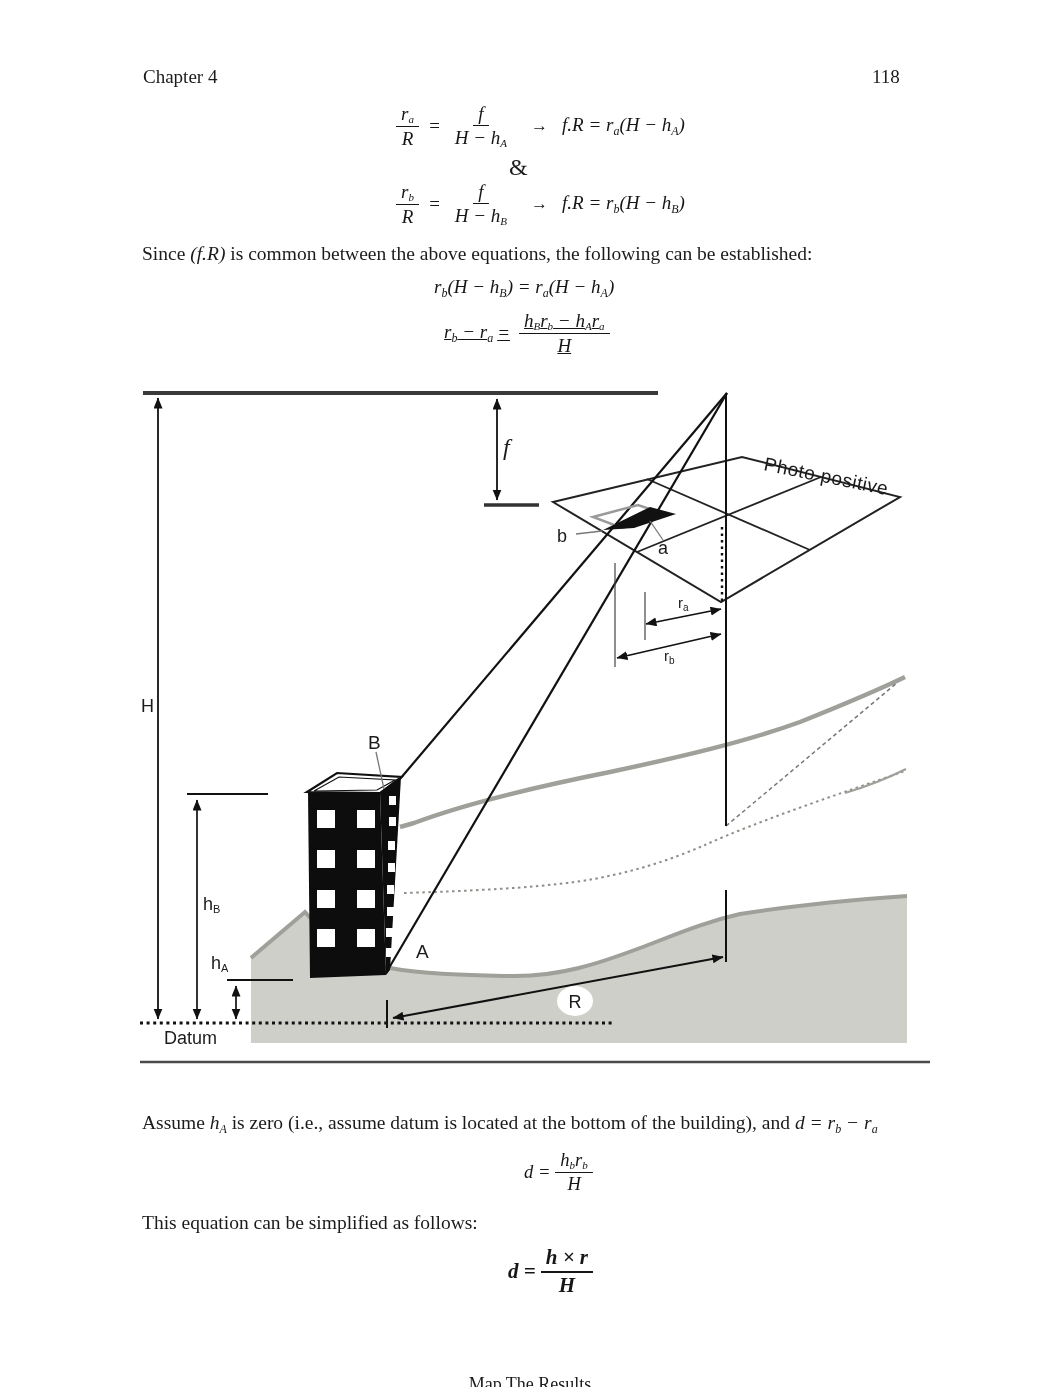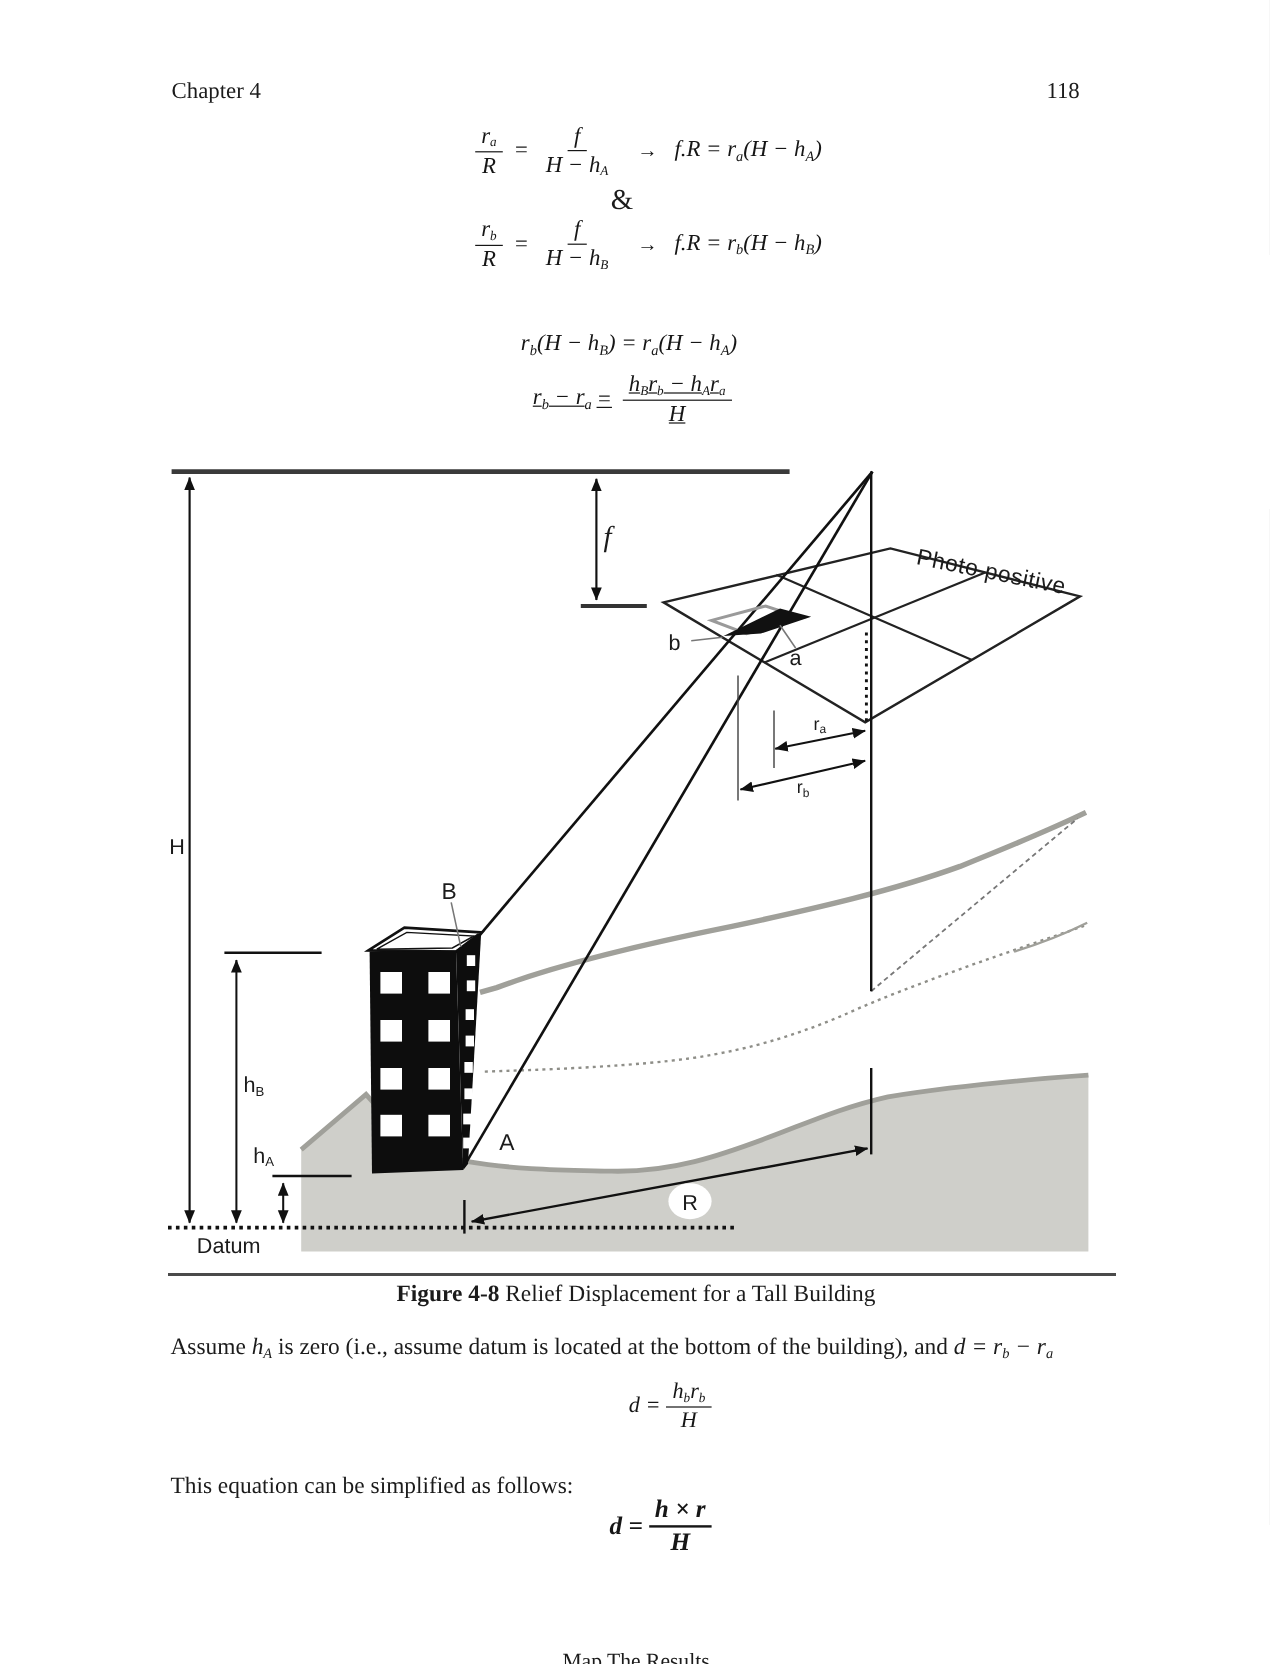--- a/index.html
+++ b/index.html
@@ -60,20 +60,23 @@
     </span>
     <span class="eqsign">=</span>
     <span class="frac">
       <span class="num it">f</span>
       <span class="den"><span class="it">H − h</span><span class="sb">B</span></span>
     </span>
     <span class="arrow">→</span>
     <span><span class="it">f.R = r</span><span class="sb">b</span><span class="it">(H − h</span><span class="sb">B</span><span class="it">)</span></span>
   </div>
 
+  <div class="abs bodytext" style="left:142px;top:243px;">
+    <span>Since </span><span class="it">(f.R)</span><span> is common between the above equations, the following can be established:</span>
+  </div>
 
   <div class="eqrow" style="left:434px;top:276px;justify-content:center;">
     <span><span class="it">r</span><span class="sb">b</span><span class="it">(H − h</span><span class="sb">B</span><span class="it">) = r</span><span class="sb">a</span><span class="it">(H − h</span><span class="sb">A</span><span class="it">)</span></span>
   </div>
 
   <div class="eqrow" style="left:444px;top:310px;text-decoration:underline;">
     <span><span class="it">r</span><span class="sb">b</span><span class="it"> − r</span><span class="sb">a</span></span>
     <span class="eqsign">=</span>
     <span class="frac">
       <span class="num"><span class="it">h</span><span class="sb">B</span><span class="it">r</span><span class="sb">b</span><span class="it"> − h</span><span class="sb">A</span><span class="it">r</span><span class="sb">a</span></span>
@@ -175,37 +178,34 @@
 
     <line x1="387" y1="1000" x2="387" y2="1028" stroke="#111" stroke-width="2"></line>
     <line x1="726" y1="890" x2="726" y2="962" stroke="#111" stroke-width="2"></line>
     <line x1="393" y1="1018" x2="723" y2="957" stroke="#111" stroke-width="2" marker-start="url(#ah)" marker-end="url(#ah)"></line>
     <ellipse cx="575" cy="1001" rx="18" ry="15" fill="#ffffff"></ellipse>
     <text class="flbl" x="575" y="1008" text-anchor="middle">R</text>
 
     <line x1="140" y1="1062" x2="930" y2="1062" stroke="#4a4a4a" stroke-width="2.5"></line>
   </svg>
 
-  <div class="caption center800 abs" style="top:1068px;">
-    <span class="bold">Figure 4-8</span><span> Relief Displacement for a Tall Building</span>
-  </div>
 
   <div class="abs bodytext" style="left:142px;top:1112px;">
     <span>Assume </span><span class="it">h</span><span class="sb">A</span><span> is zero (i.e., assume datum is located at the bottom of the building), and </span><span class="it">d = r</span><span class="sb">b</span><span class="it"> − r</span><span class="sb">a</span>
   </div>
 
   <div class="eqrow" style="left:524px;top:1150px;font-size:18.5px;">
     <span class="it">d =</span>
     <span class="frac">
       <span class="num"><span class="it">h</span><span class="sb">b</span><span class="it">r</span><span class="sb">b</span></span>
       <span class="den it">H</span>
     </span>
   </div>
 
-  <div class="abs bodytext" style="left:142px;top:1212px;margin-top:16px;">This equation can be simplified as follows:</div>
+  <div class="abs bodytext" style="left:142px;top:1212px;">This equation can be simplified as follows:</div>
 
   <div class="eqrow bold" style="left:508px;top:1246px;font-size:21px;">
     <span class="it">d =</span>
     <span class="frac">
       <span class="num it" style="border-bottom-width:2.2px;">h × r</span>
       <span class="den it">H</span>
     </span>
   </div>
 
   <div class="caption center800 abs" style="top:1374px;font-size:18px;">Map The Results</div>

